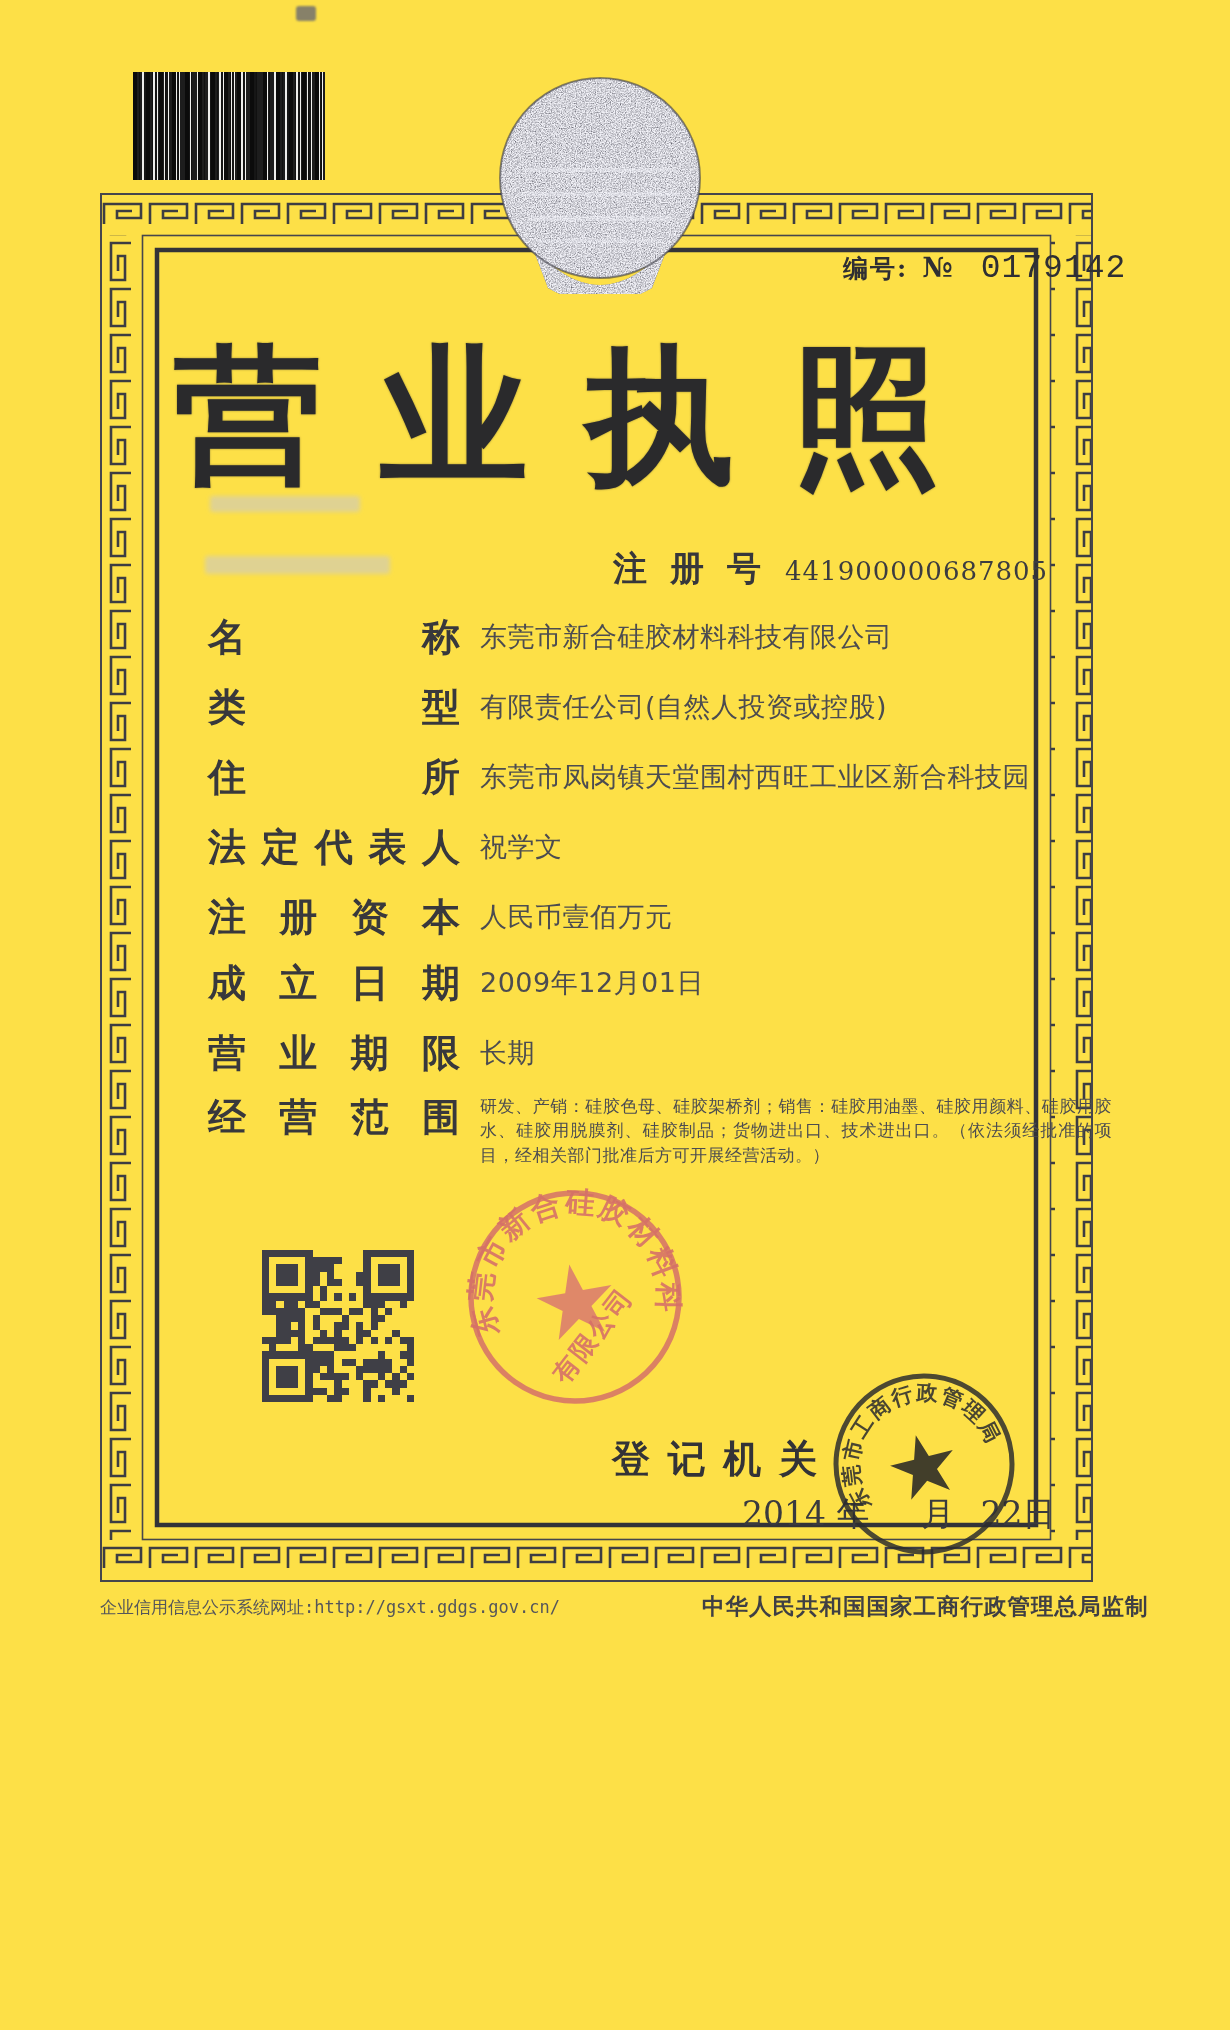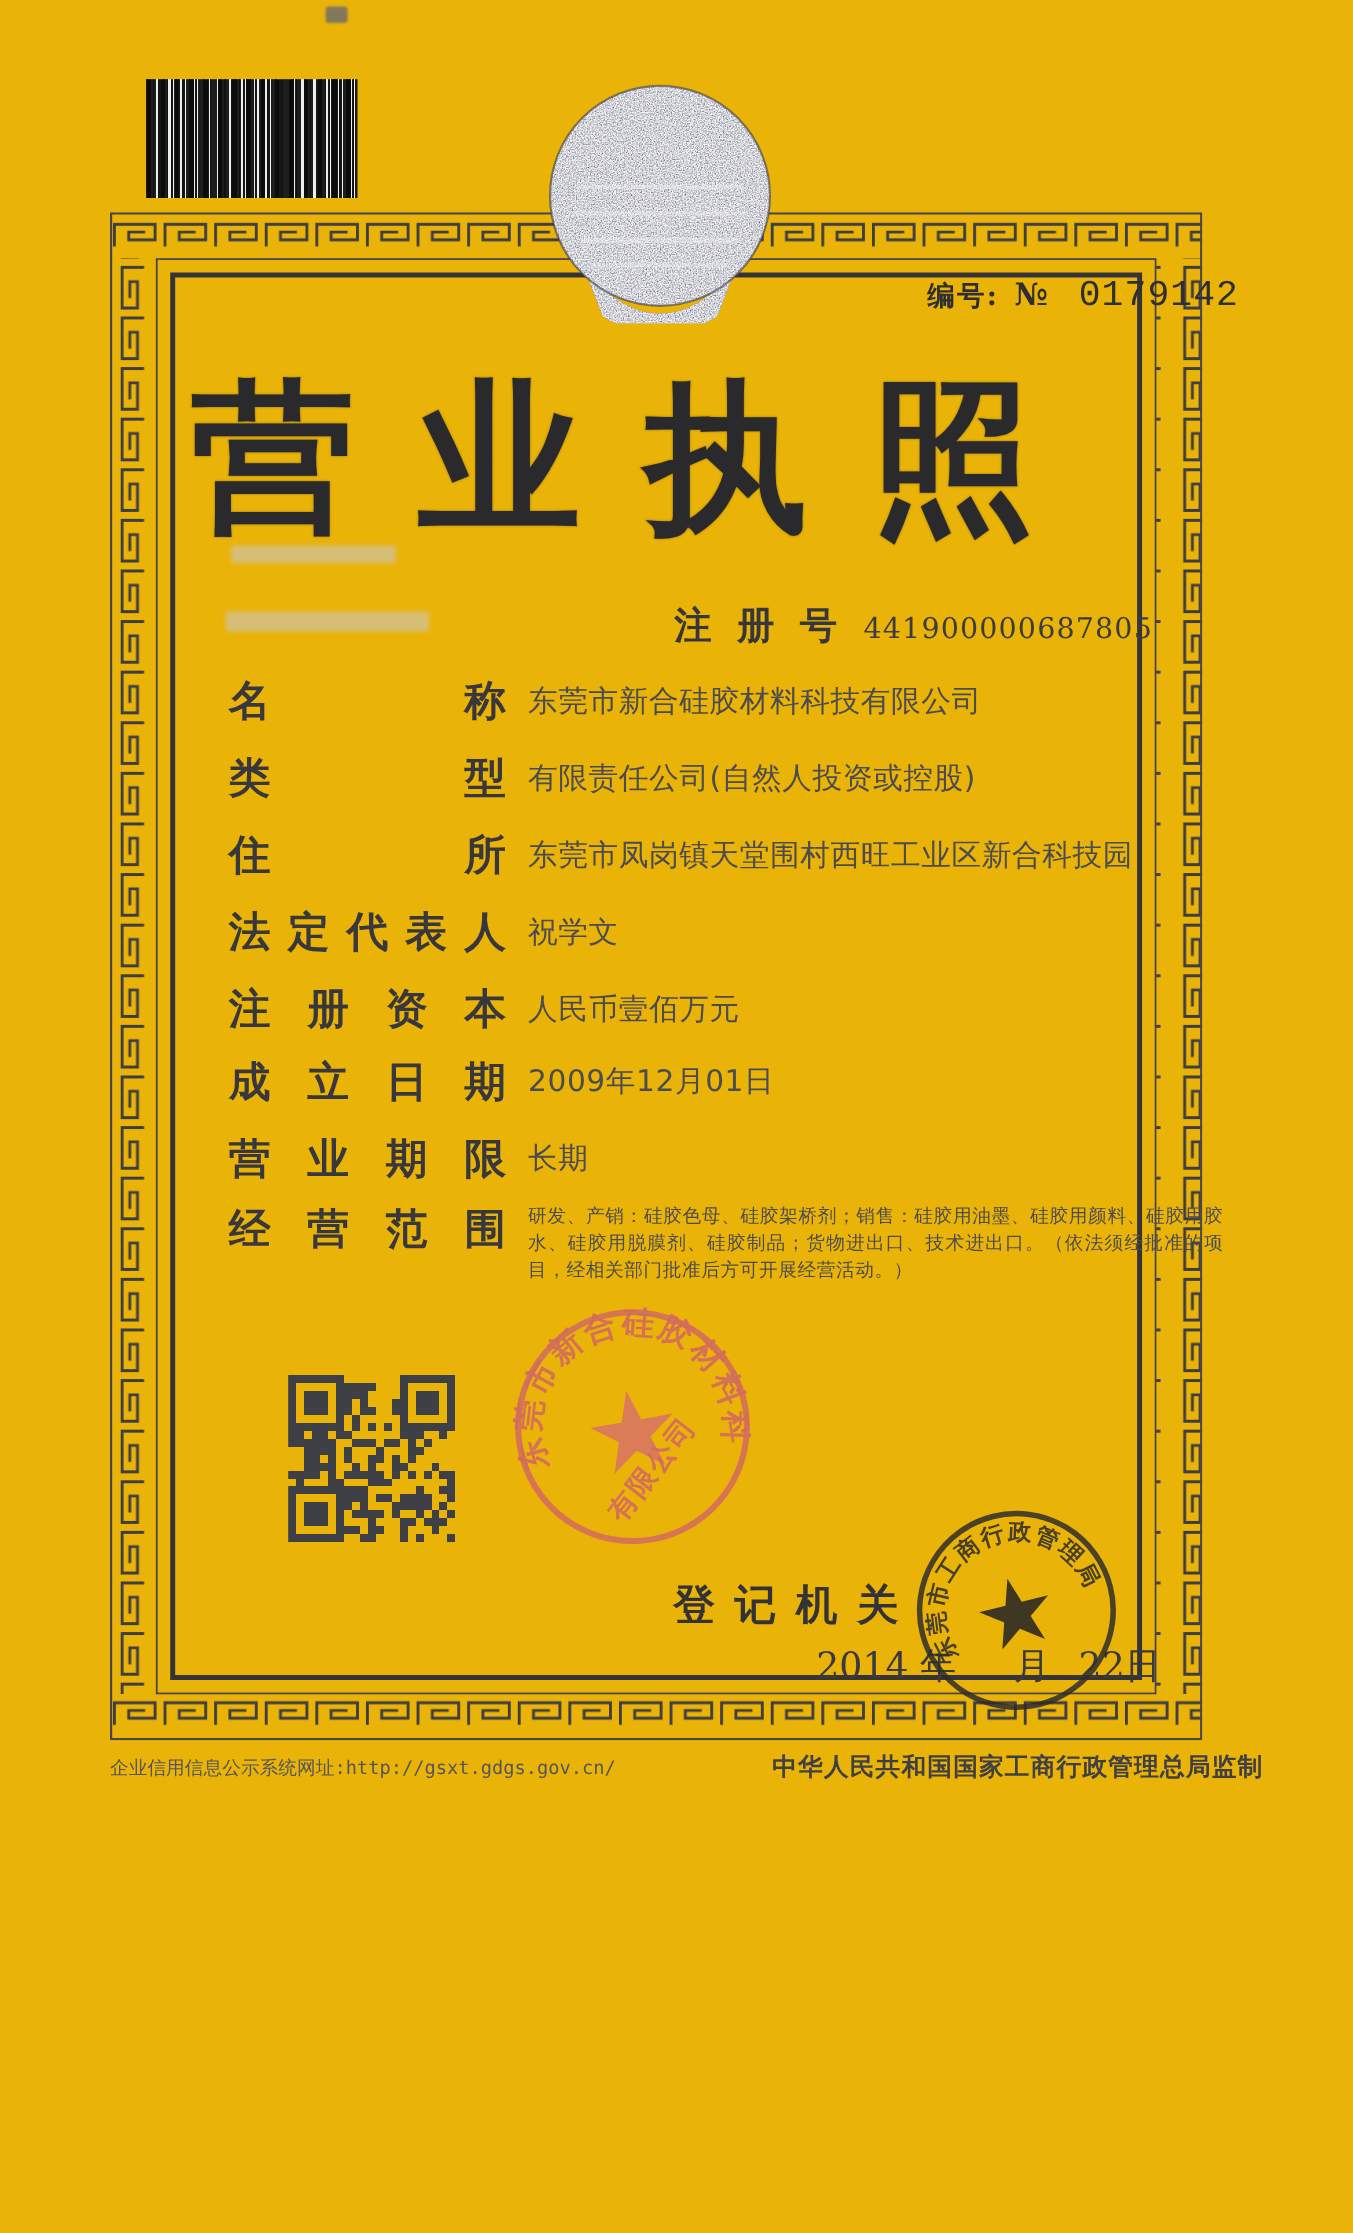--- a/index.html
+++ b/index.html
@@ -1,16 +1,16 @@
 <!DOCTYPE html>
 <html><head>
 <meta charset="utf-8">
 <style>
   html,body{margin:0;padding:0;background:#ffffff;}
-  .page{position:relative;width:1230px;height:2030px;background:#eab308;overflow:hidden;
+  .page{position:relative;width:1230px;height:2030px;background:#fde047;overflow:hidden;
         font-family:"DejaVu Sans",sans-serif;color:#3a3a3e;}
 
   
   .smudge{position:absolute;background:#c7c7d0;filter:blur(2px);opacity:.55;border-radius:3px;}
   .s1{left:296px;top:6px;width:20px;height:15px;background:#6a6a72;opacity:.8;filter:blur(1px);}
   .s2{left:210px;top:496px;width:150px;height:16px;}
   .s3{left:205px;top:556px;width:185px;height:18px;}
 
   
   .barcode{position:absolute;left:133px;top:72px;width:192px;height:108px;

